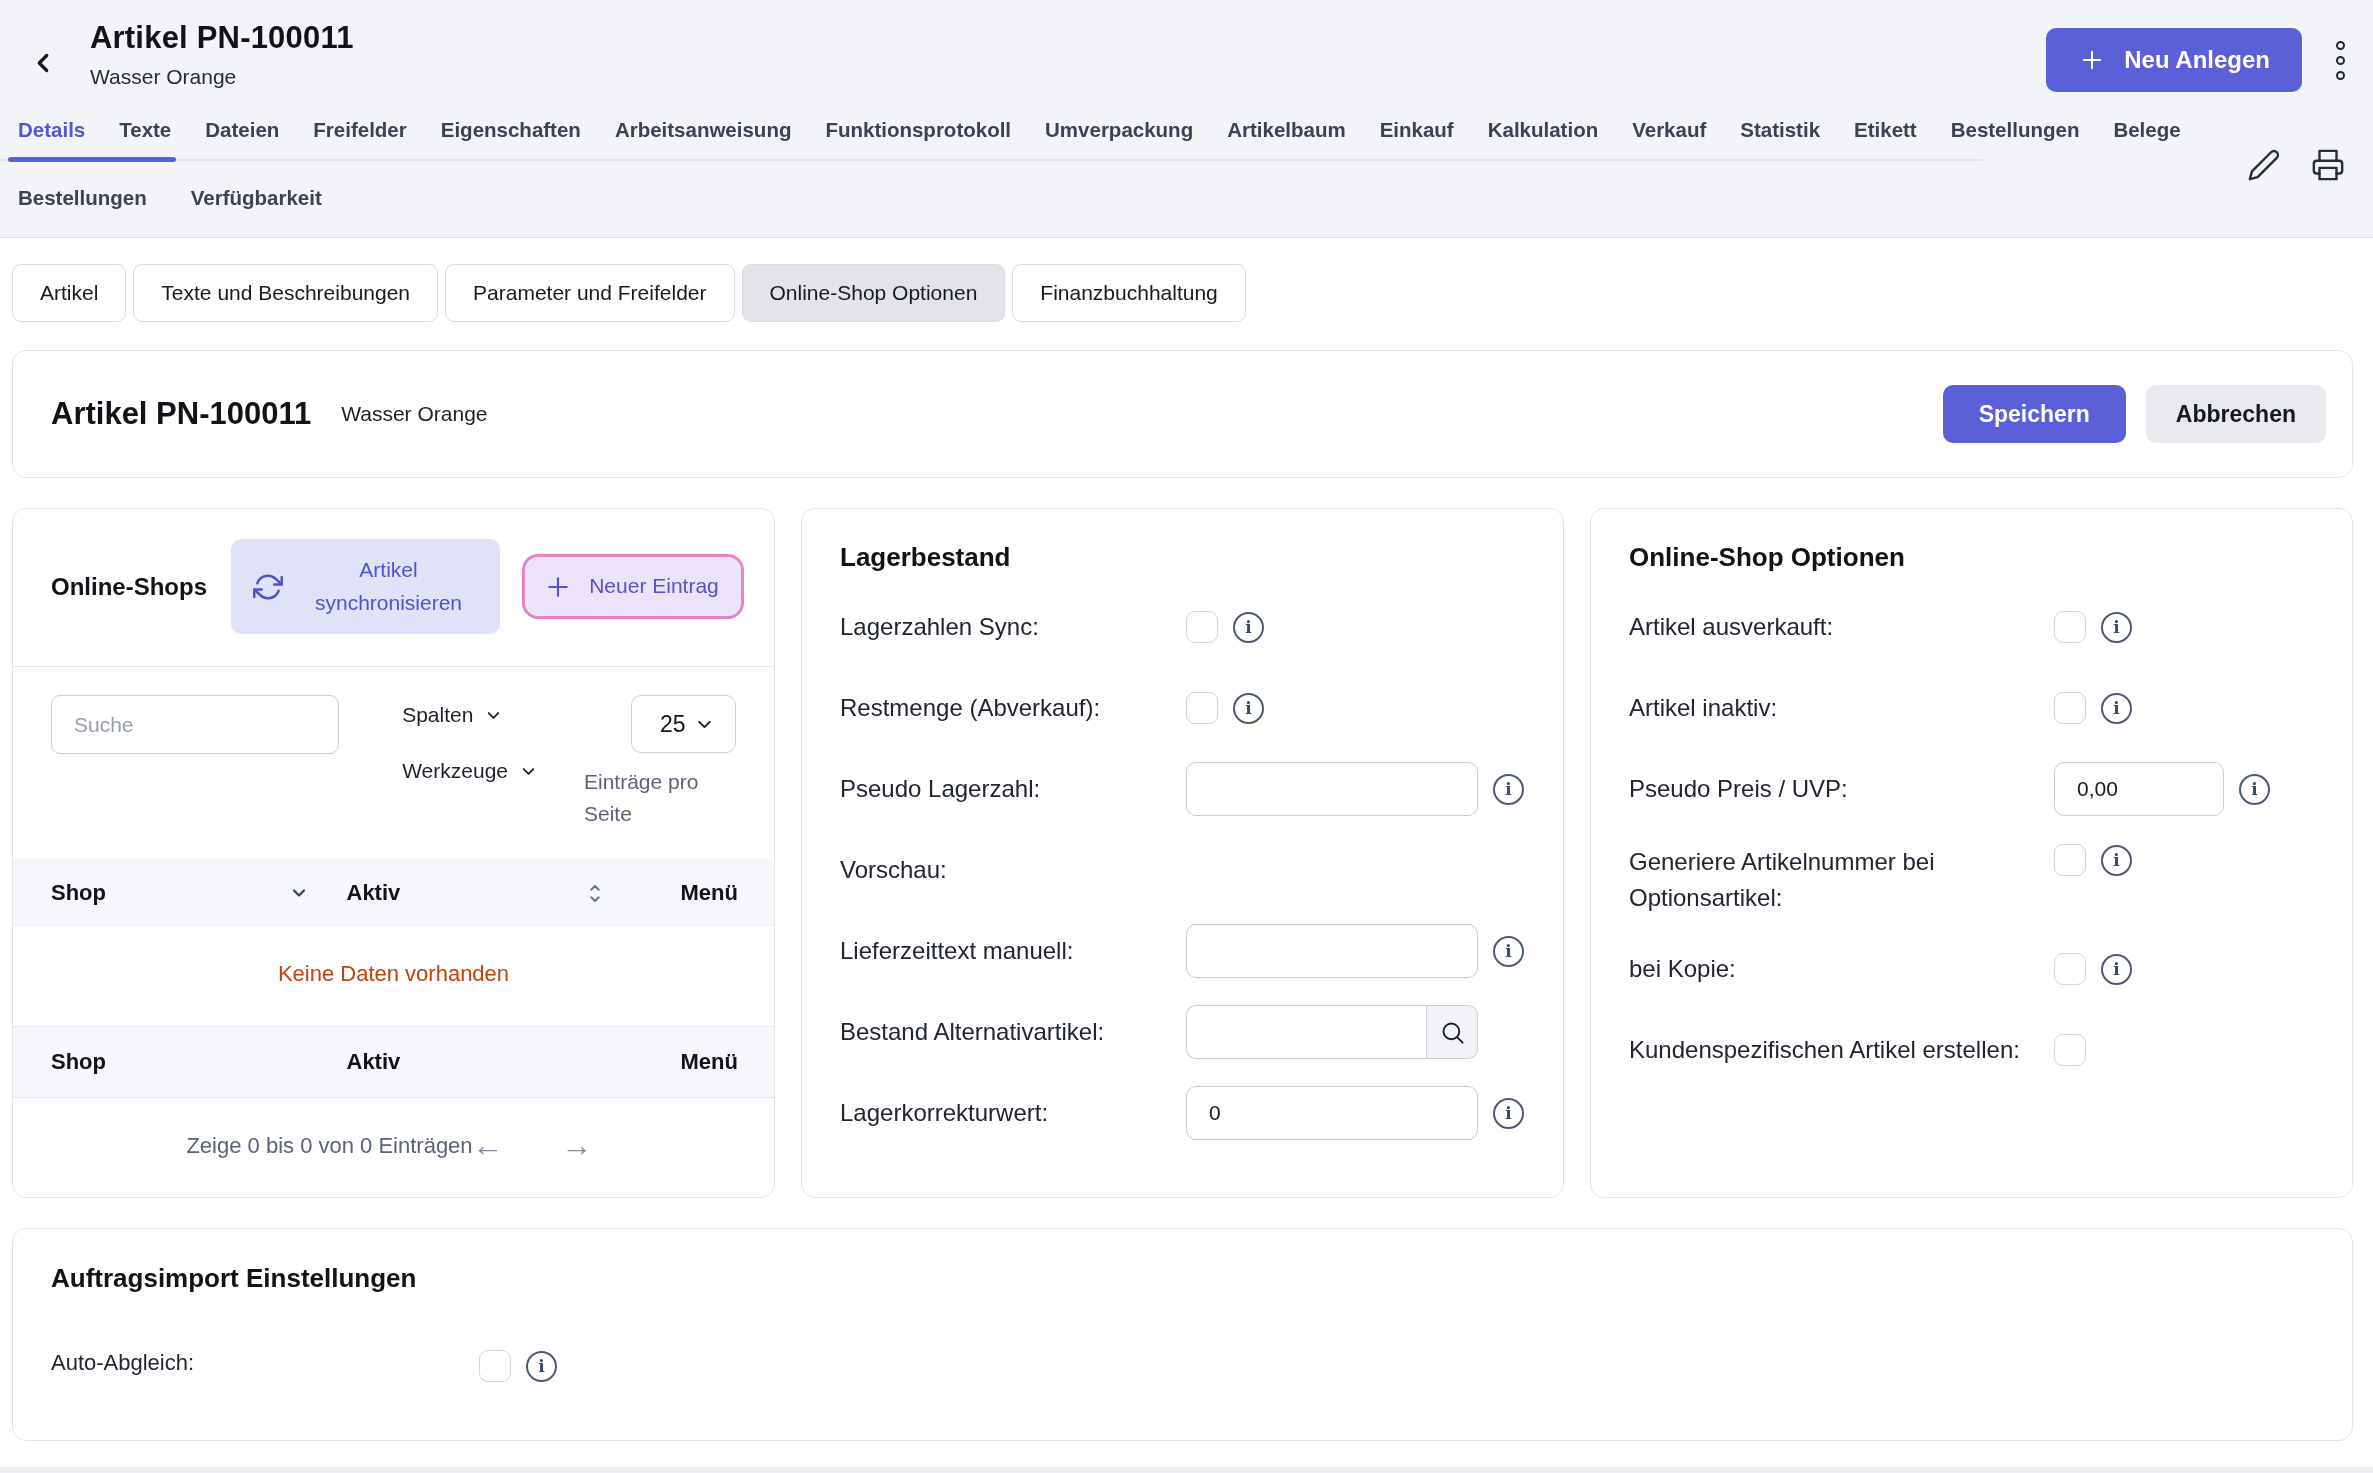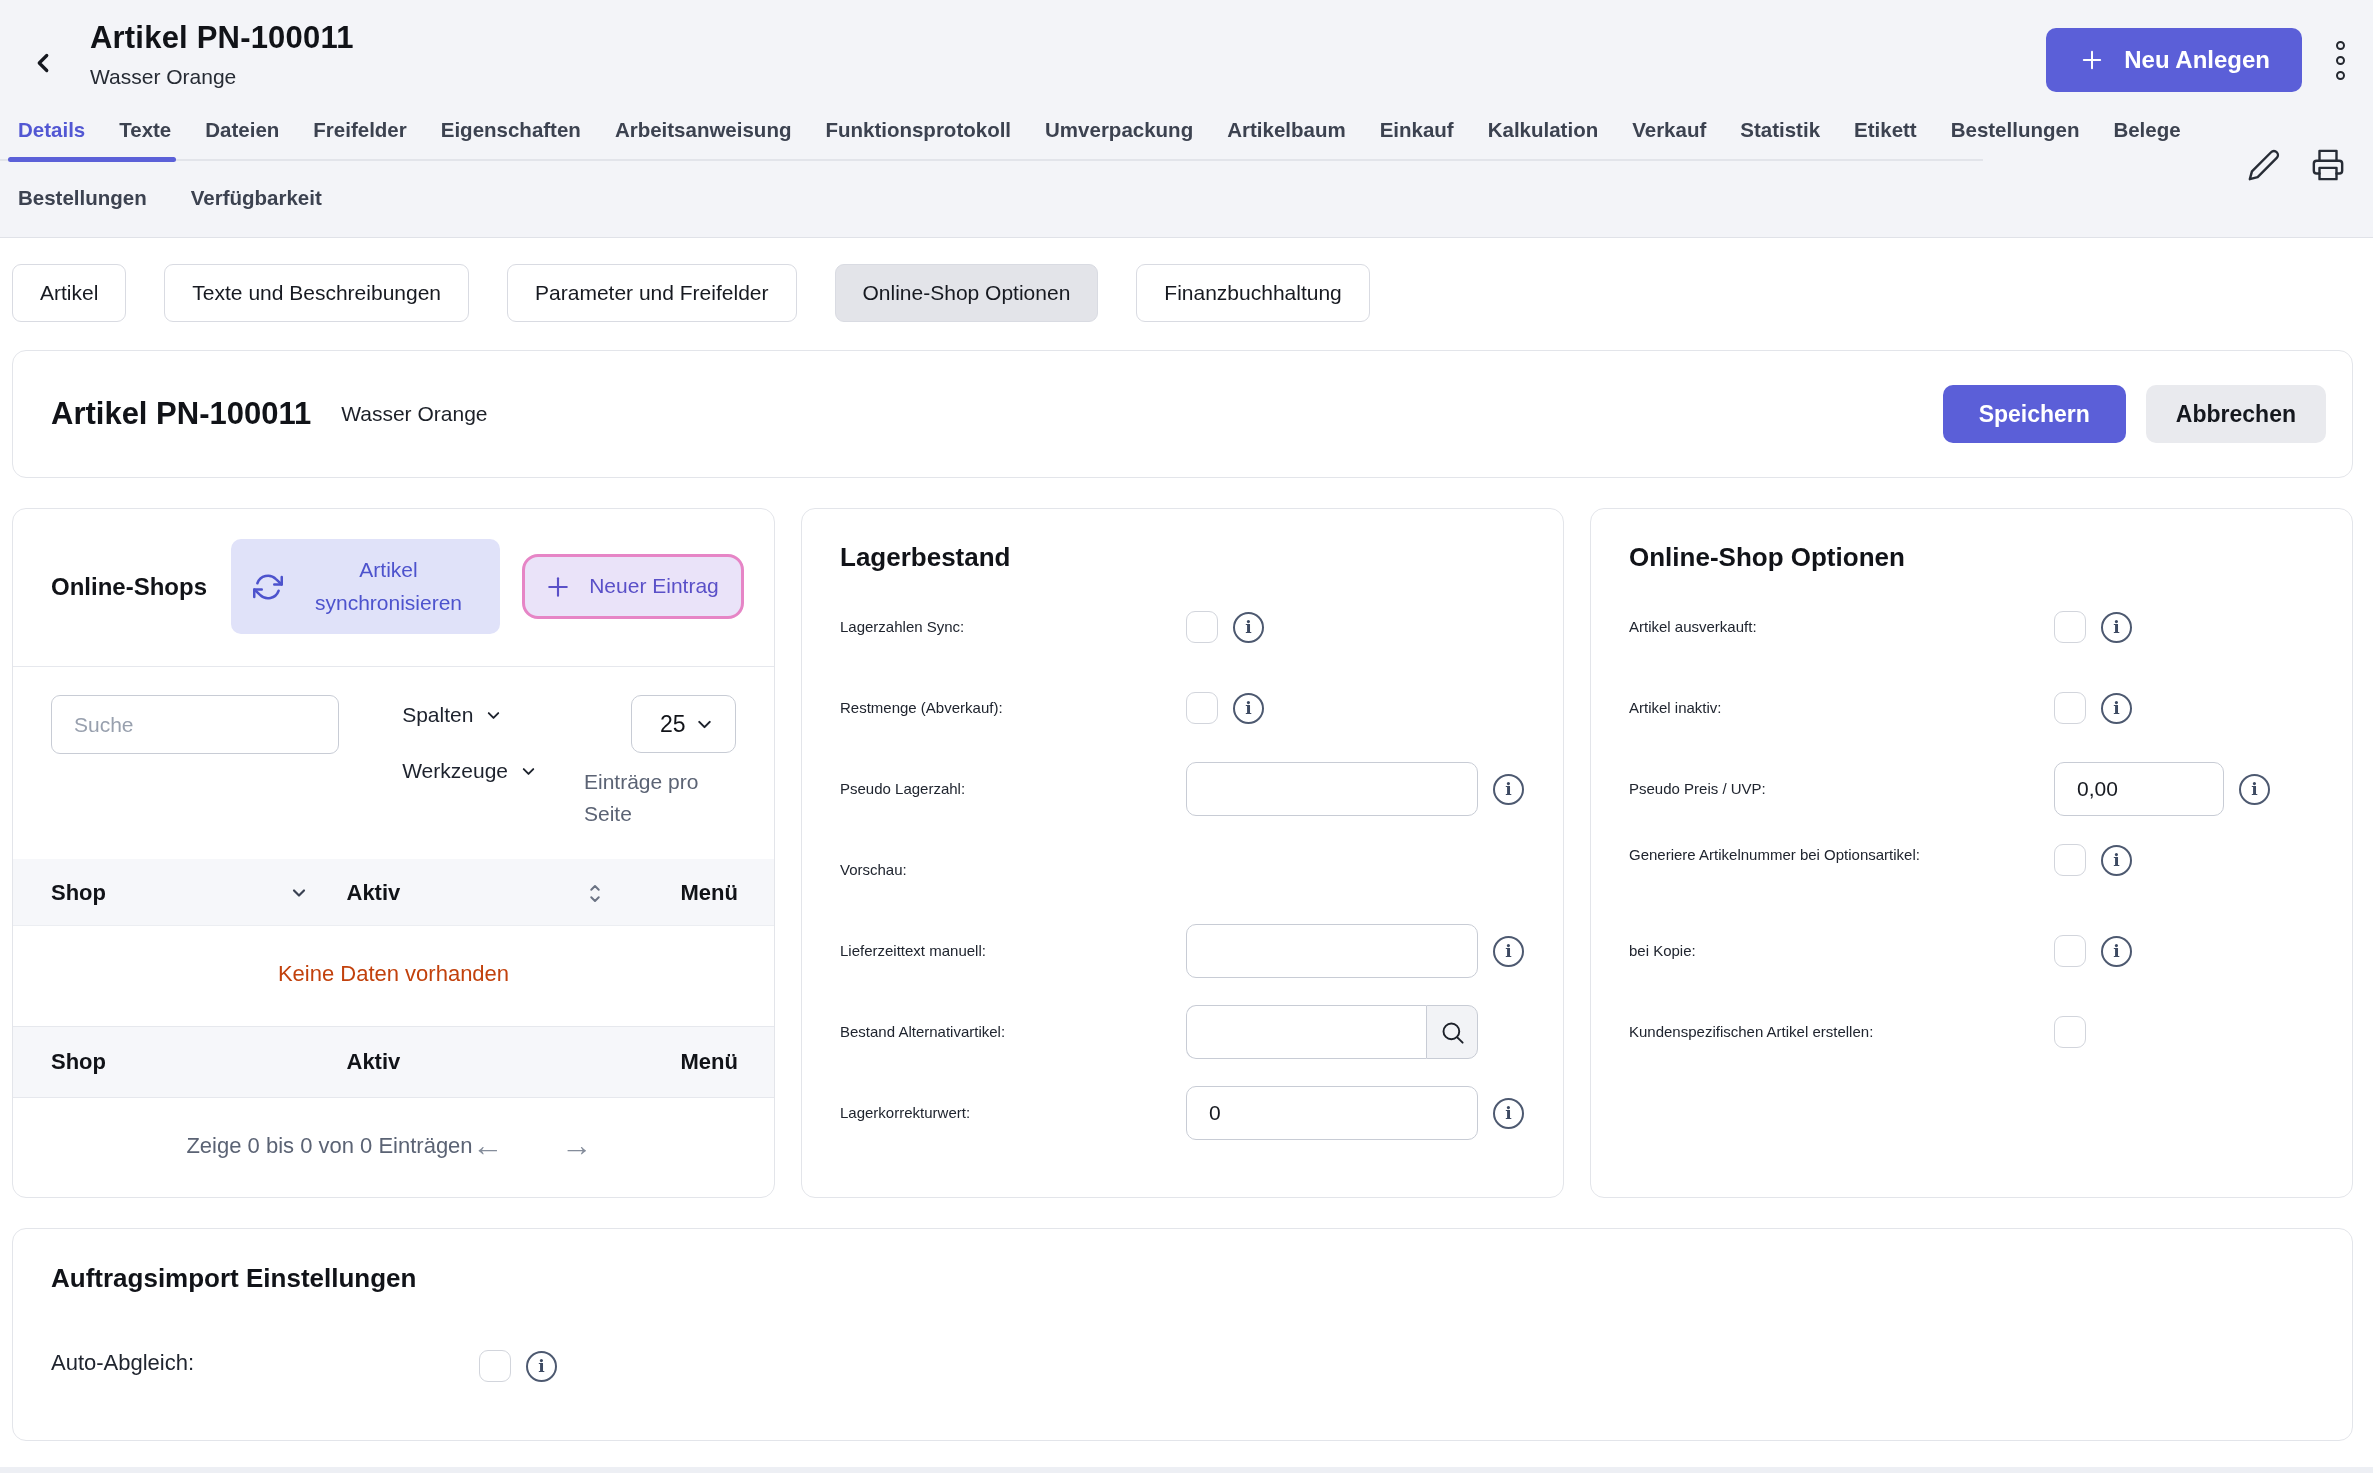--- a/index.html
+++ b/index.html
@@ -24,21 +24,21 @@
 .tab.active { color:#5257d3; }
 .tab.active::after { content:""; position:absolute; left:-10px; bottom:-3px; width:168px; height:5px; background:#5b60d8; border-radius:3px; }
 .tab-icons { position:absolute; right:26px; top:146px; display:flex; gap:26px; align-items:center; }
 .icon-btn { background:none; border:none; cursor:pointer; padding:2px; }
 .tabs-row2 { display:flex; gap:44px; padding:25px 18px 27px 18px; border-bottom:1px solid #e0e2e8; }
 .tab2 { font-size:20.5px; font-weight:600; color:#3c4250; cursor:pointer; }
 
 
 .content { background:#fff; padding:26px 20px 26px 12px; }
 
-.pills { display:flex; gap:38px; }
+.pills { display:flex; gap:7px; }
 .pill { background:#fff; border:1px solid #d9dbe2; border-radius:9px; font-size:21px; color:#171a21; padding:0 27px; height:58px; display:inline-flex; align-items:center; cursor:pointer; font-family:inherit; }
 .pill.active { background:#e3e4e9; }
 
 .article-card { margin-top:28px; border:1px solid #e3e5ea; border-radius:14px; background:#fff; padding:0 26px 0 38px; height:128px; display:flex; align-items:center; }
 .article-card h2 { font-size:31px; font-weight:bold; color:#111318; }
 .article-card .sub { font-size:21px; margin-left:30px; color:#1c2028; }
 .article-card .spacer { flex:1; }
 .btn-save { background:#5b5fd8; color:#fff; font-size:23px; font-weight:600; border:none; border-radius:10px; height:58px; padding:0 36px; cursor:pointer; font-family:inherit; }
 .btn-cancel { background:#e9eaee; color:#15181e; font-size:23px; font-weight:600; border:none; border-radius:10px; height:58px; padding:0 30px; margin-left:20px; cursor:pointer; font-family:inherit; }
 
@@ -75,21 +75,21 @@
 .tfoot { display:flex; align-items:center; justify-content:center; padding:32px 46px 36px 38px; }
 .tfoot .txt { color:#5b6374; font-size:22px; }
 .pag { display:flex; gap:58px; font-size:31px; color:#858d9b; }
 .pag span { cursor:pointer; line-height:1; }
 
 
 .panel-title { font-size:26px; font-weight:bold; padding:33px 38px 10px 38px; color:#111318; }
 .form { padding:16px 38px 0 38px; }
 .frow { display:flex; align-items:center; margin-bottom:25px; min-height:56px; }
 .frow.top { align-items:flex-start; padding-top:2px; }
-.flabel { flex:0 0 346px; font-size:15px; color:#20252f; line-height:1.5; padding-right:22px; }
+.flabel { flex:0 0 346px; font-size:24px; color:#20252f; line-height:1.5; padding-right:22px; }
 .panel-right .flabel { flex:0 0 425px; }
 .ctl { display:flex; align-items:center; }
 .checkbox { width:32px; height:32px; border:1.5px solid #d2d5dc; border-radius:9px; background:#fff; cursor:pointer; flex:none; }
 .info { width:31px; height:31px; border:2px solid #4d5970; border-radius:50%; color:#3d4a62; display:inline-flex; align-items:center; justify-content:center; font-family:"DejaVu Serif",serif; font-size:17px; font-weight:600; margin-left:15px; flex:none; }
 .field-input { width:292px; height:54px; border-radius:10px; }
 .num-input { width:292px; height:54px; border-radius:10px; }
 .price-input { width:170px; height:54px; border-radius:10px; }
 .addon-group { display:flex; }
 .addon-group .input { width:240px; height:54px; border-radius:10px 0 0 10px; border-right:none; }
 .addon-btn { width:52px; height:54px; border:1px solid #c8ccd5; border-radius:0 10px 10px 0; background:#f2f3f6; display:flex; align-items:center; justify-content:center; cursor:pointer; }

